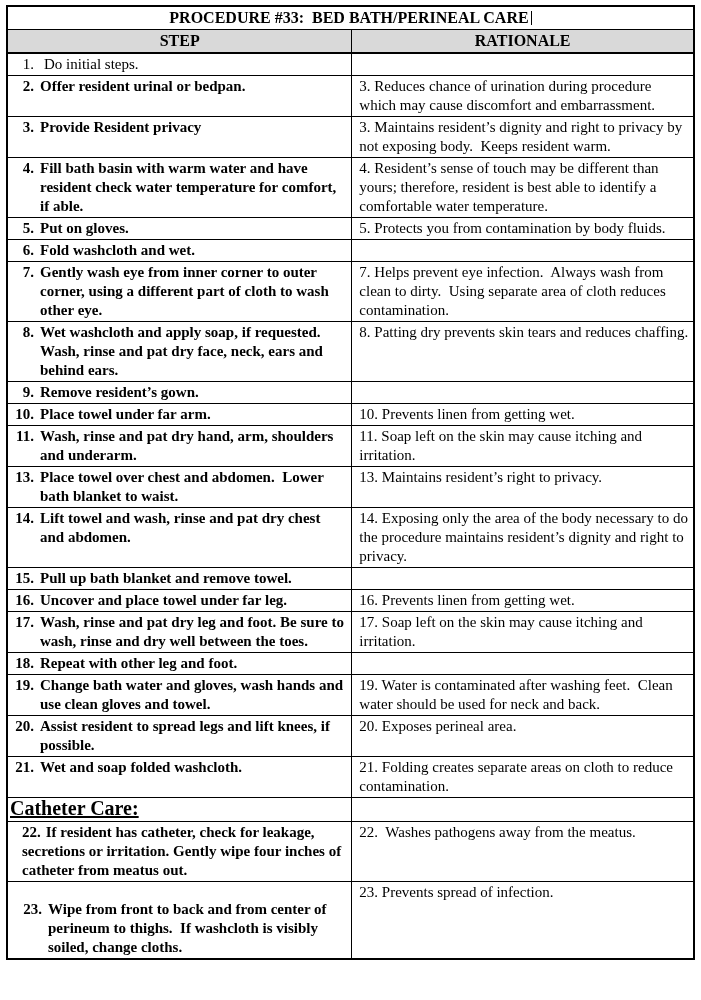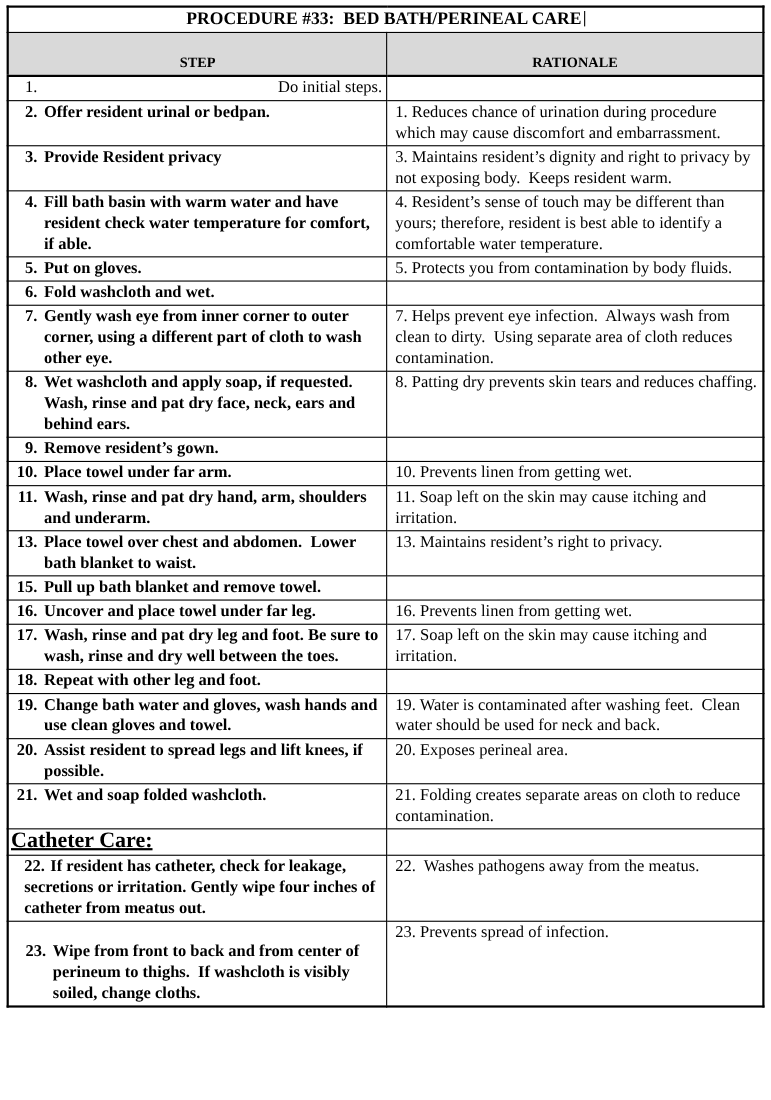--- a/index.html
+++ b/index.html
@@ -23,37 +23,37 @@
     font-size: 16px; line-height: 19px;
     white-space: pre; padding: 1px 0 2px 0;
   }
   .cursor {
     display: inline-block; width: 0; height: 14px;
     border-left: 1.5px solid #000; margin-left: 2px; vertical-align: -2px;
   }
   tr.colhead th {
     background: var(--header-bg, #d9d9d9);
     font-weight: bold; text-align: center;
-    font-size: 13px; line-height: 19px; padding: 17px 0 2px 0;
+    font-size: 16px; line-height: 19px; padding: 1px 0 2px 0;
     border-bottom: 2px solid var(--border, #000);
   }
   .step-cell {
     width: 50.2%;
     font-weight: bold; font-size: 15px; line-height: 19px;
     padding: 1px 4px 1px 2px;
   }
   .rat-cell {
     font-size: 15px; line-height: 19px;
     padding: 1px 4px 1px 7px;
     white-space: pre-wrap;
   }
   .step { display: flex; align-items: flex-start; }
   .step .num { flex: 0 0 24px; text-align: right; white-space: pre; }
   .step .text { flex: 1 1 auto; margin-left: 6px; white-space: pre-wrap; }
-  .step.wide .text { margin-left: 10px; text-align: right; }
+  .step.wide .text { margin-left: 10px; }
   .step.plain { font-weight: normal; }
   .step.indent23 { margin-left: 8px; margin-top: 17px; }
   .step.flow { display: block; margin-left: 12px; }
   .step.flow .num { display: inline; margin-right: 5px; }
   .step.flow .text { display: inline; margin-left: 0; }
   .section {
     font-weight: bold; text-decoration: underline;
     font-size: 20px; line-height: 19px;
   }
 </style>
@@ -85,21 +85,21 @@
           </td>
           <td class="rat-cell"></td>
         </tr>
         <tr>
           <td class="step-cell">
             <div class="step hang">
               <span class="num">2.</span>
               <span class="text">Offer resident urinal or bedpan.</span>
             </div>
           </td>
-          <td class="rat-cell">1. Reduces chance of urination during procedure which may cause discomfort and embarrassment.</td>
+          <td class="rat-cell">3. Reduces chance of urination during procedure which may cause discomfort and embarrassment.</td>
         </tr>
         <tr>
           <td class="step-cell">
             <div class="step hang">
               <span class="num">3.</span>
               <span class="text">Provide Resident privacy</span>
             </div>
           </td>
           <td class="rat-cell">3. Maintains resident’s dignity and right to privacy by not exposing body.  Keeps resident warm.</td>
         </tr>
@@ -176,20 +176,29 @@
           <td class="rat-cell">11. Soap left on the skin may cause itching and irritation.</td>
         </tr>
         <tr>
           <td class="step-cell">
             <div class="step hang">
               <span class="num">13.</span>
               <span class="text">Place towel over chest and abdomen.  Lower bath blanket to waist.</span>
             </div>
           </td>
           <td class="rat-cell">13. Maintains resident’s right to privacy.</td>
+        </tr>
+        <tr>
+          <td class="step-cell">
+            <div class="step hang">
+              <span class="num">14.</span>
+              <span class="text">Lift towel and wash, rinse and pat dry chest and abdomen.</span>
+            </div>
+          </td>
+          <td class="rat-cell">14. Exposing only the area of the body necessary to do the procedure maintains resident’s dignity and right to privacy.</td>
         </tr>
         <tr>
           <td class="step-cell">
             <div class="step hang">
               <span class="num">15.</span>
               <span class="text">Pull up bath blanket and remove towel.</span>
             </div>
           </td>
           <td class="rat-cell"></td>
         </tr>

